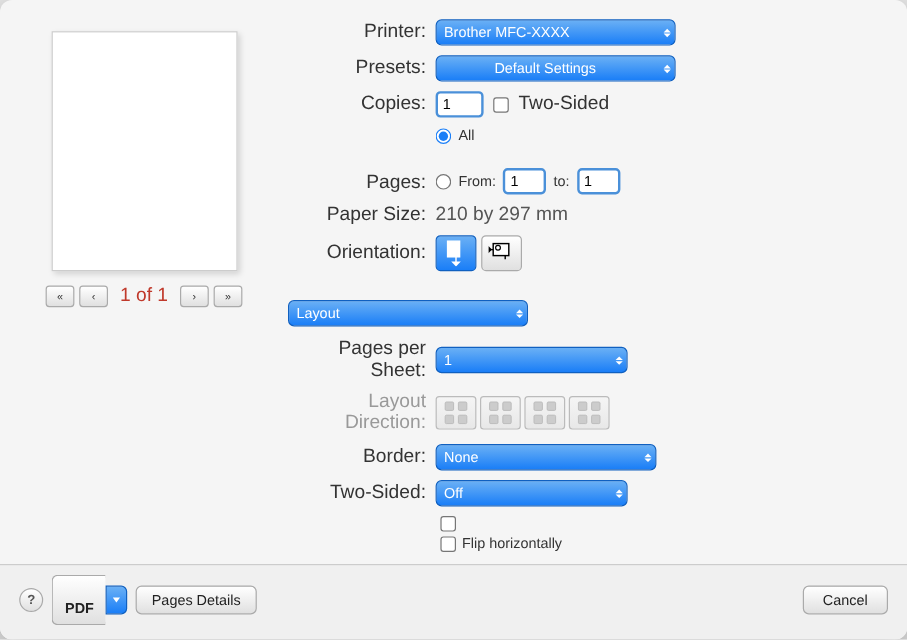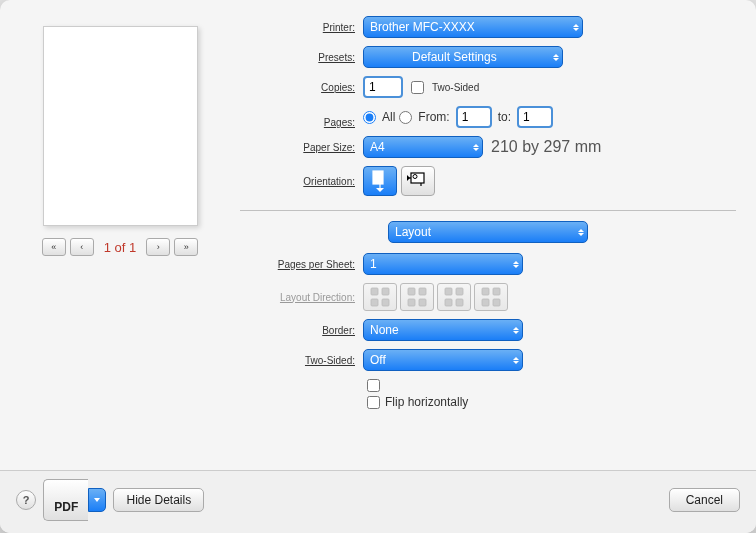--- a/index.html
+++ b/index.html
@@ -59,44 +59,43 @@
       border: 1px solid #aaa;
       border-radius: 3px;
       cursor: pointer;
       display: flex;
       align-items: center;
       justify-content: center;
       font-size: 9px;
       color: #333;
     }
     .page-indicator {
-      font-size: 13px;
+      font-size: 16px;
       color: #c0392b;
       margin: 0 6px;
     }
     
     .settings-panel {
       flex: 1;
       display: flex;
       flex-direction: column;
       gap: 0;
     }
     .form-row {
       display: flex;
       align-items: center;
       margin-bottom: 8px;
     }
     .form-label {
       text-align: right;
       width: 115px;
       margin-right: 8px;
       color: #333;
-      font-size: 10px;
+      font-size: 16px;
       flex-shrink: 0;
-      text-decoration: underline;
     }
     .blue-select-wrapper {
       position: relative;
       display: inline-flex;
       align-items: center;
     }
     .blue-select-wrapper select {
       appearance: none;
       -webkit-appearance: none;
       background: linear-gradient(to bottom, #6ab0f5, #1a7ef7);
@@ -128,23 +127,23 @@
       border-radius: 4px;
       padding: 1px 4px;
       font-size: 12px;
       width: 40px;
       outline: none;
       background: white;
       height: 22px;
     }
     
     .copies-row { display: flex; align-items: center; gap: 8px; }
-    .two-sided-label { font-size: 10px; color: #333; }
-    
-    .pages-options { display: flex; flex-direction: row; gap: 4px; }
+    .two-sided-label { font-size: 16px; color: #333; }
+    
+    .pages-options { display: flex; flex-direction: column; gap: 20px; }
     .radio-row { display: flex; align-items: center; gap: 6px; font-size: 12px; color: #333; }
     .radio-row input[type=radio] { accent-color: #1a7ef7; }
     
     .orientation-btns { display: flex; gap: 4px; }
     .orient-btn {
       width: 34px;
       height: 30px;
       background: linear-gradient(to bottom, #fff, #e0e0e0);
       border: 1px solid #aaa;
       border-radius: 4px;
@@ -162,21 +161,20 @@
     
     .divider {
       height: 1px;
       background: #c0c0c0;
       margin: 6px 0 10px 0;
     }
     
     .section-select-row {
       display: flex;
       align-items: center;
-      justify-content: center;
       margin-bottom: 10px;
     }
     
     .layout-dir-btns {
       display: flex;
       gap: 3px;
     }
     .ldir-btn {
       width: 34px;
       height: 28px;
@@ -307,21 +305,21 @@
         <button class="nav-btn">›</button>
         <button class="nav-btn">»</button>
       </div>
     </div>
 
     <div class="settings-panel">
 
       <div class="form-row">
         <span class="form-label">Printer:</span>
         <div class="blue-select-wrapper">
-          <select style="width:220px;">
+          <select style="width:200px;">
             <option>Brother MFC-XXXX</option>
           </select>
           <div class="blue-arrow">
             <div class="blue-arrow-up"></div>
             <div class="blue-arrow-down"></div>
           </div>
         </div>
       </div>
 
       <div class="form-row">
@@ -359,29 +357,20 @@
             <input type="text" class="mac-input" value="1" style="width: 36px;">
             <span>to:</span>
             <input type="text" class="mac-input" value="1" style="width: 36px;">
           </div>
         </div>
       </div>
 
       <div class="form-row">
         <span class="form-label">Paper Size:</span>
         <div class="paper-size-row">
-          <div class="blue-select-wrapper">
-            <select style="width:120px;">
-              <option>A4</option>
-            </select>
-            <div class="blue-arrow">
-              <div class="blue-arrow-up"></div>
-              <div class="blue-arrow-down"></div>
-            </div>
-          </div>
           <span class="paper-dims">210 by 297 mm</span>
         </div>
       </div>
 
       <div class="form-row">
         <span class="form-label">Orientation:</span>
         <div class="orientation-btns">
           <button class="orient-btn selected" title="Portrait">
             <svg width="18" height="22" viewBox="0 0 18 22">
               <rect x="2" y="1" width="10" height="13" fill="white" stroke="currentColor" stroke-width="1.2"></rect>
@@ -465,21 +454,21 @@
               <rect x="1" y="12" width="7" height="7" rx="1" fill="#ccc" stroke="#bbb" stroke-width="0.8"></rect>
               <rect x="12" y="12" width="7" height="7" rx="1" fill="#ccc" stroke="#bbb" stroke-width="0.8"></rect>
             </svg>
           </button>
         </div>
       </div>
 
       <div class="form-row">
         <span class="form-label">Border:</span>
         <div class="blue-select-wrapper">
-          <select style="width:160px;">
+          <select style="width:184px;">
             <option>None</option>
           </select>
           <div class="blue-arrow">
             <div class="blue-arrow-up"></div>
             <div class="blue-arrow-down"></div>
           </div>
         </div>
       </div>
 
       <div class="form-row">
@@ -510,19 +499,19 @@
   <div class="dialog-footer">
     <div class="footer-left">
       <button class="help-btn">?</button>
       &nbsp;&nbsp;
       <button class="pdf-btn">PDF</button><div class="pdf-arrow-btn">
         <svg width="8" height="8" viewBox="0 0 8 8">
             <polygon points="1,2 7,2 4,6" fill="white"></polygon>
           </svg>
       </div>
       &nbsp;&nbsp;
-      <button class="hide-details-btn">Hide Details</button>
+      <button class="hide-details-btn">Pages Details</button>
     </div>
     <div class="footer-right">
       <button class="cancel-btn">Cancel</button>
     </div>
   </div>
 </div>
 
 </body></html>

